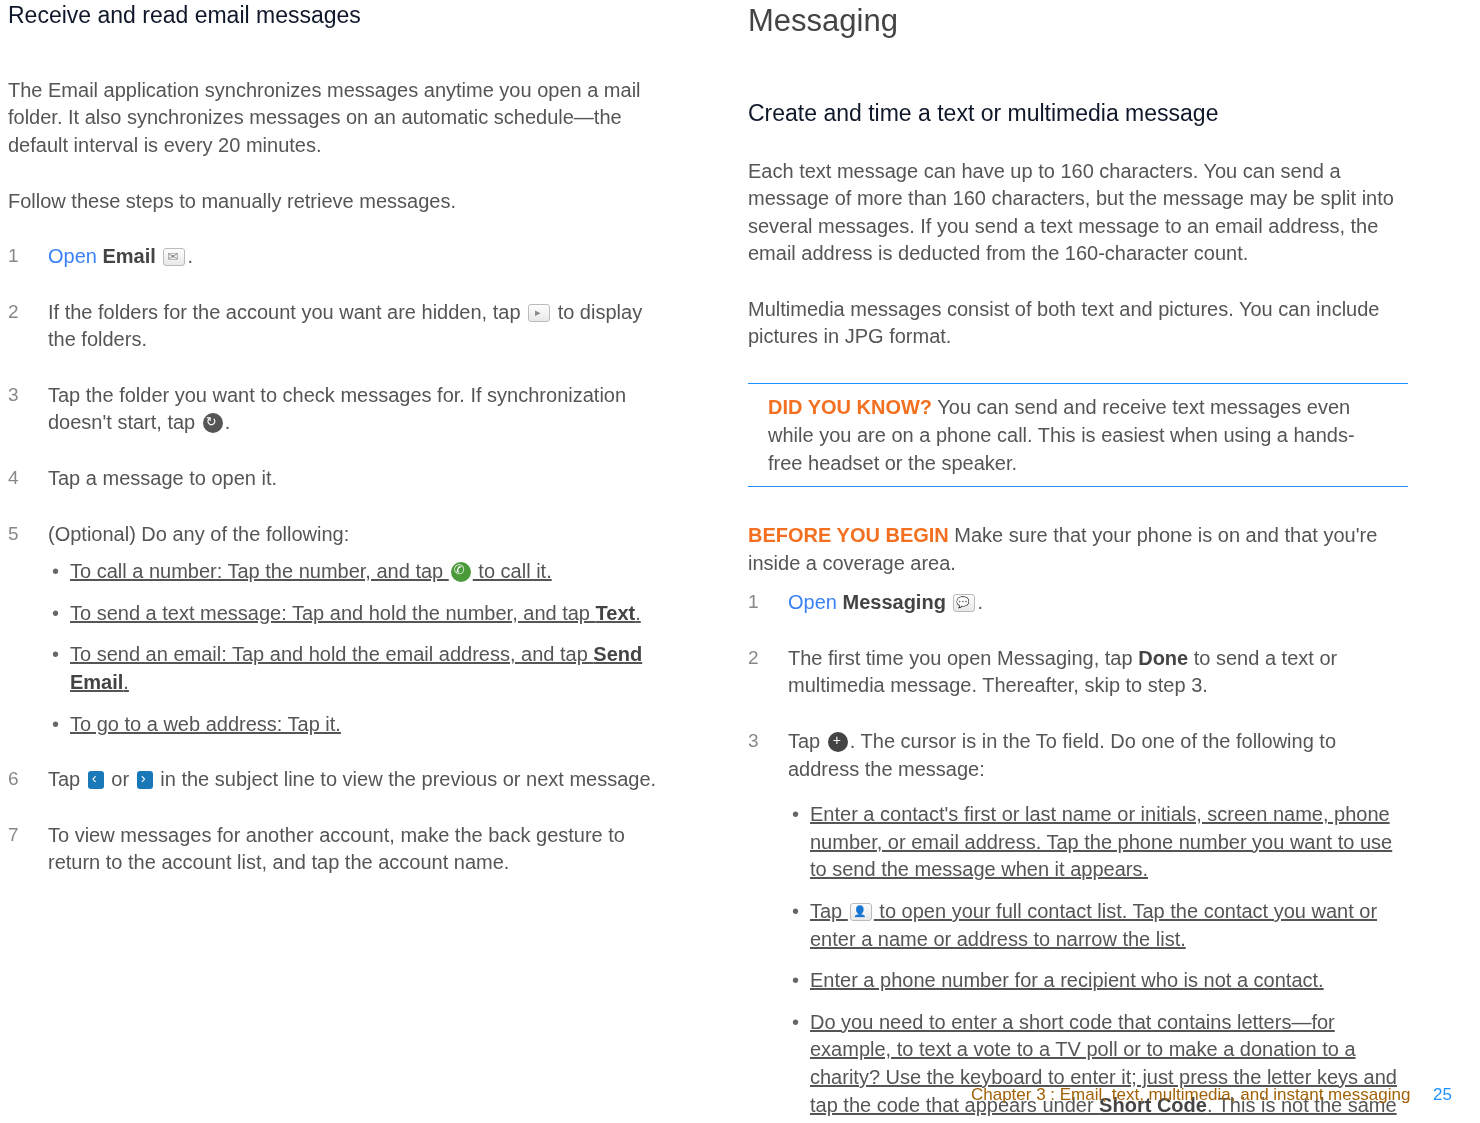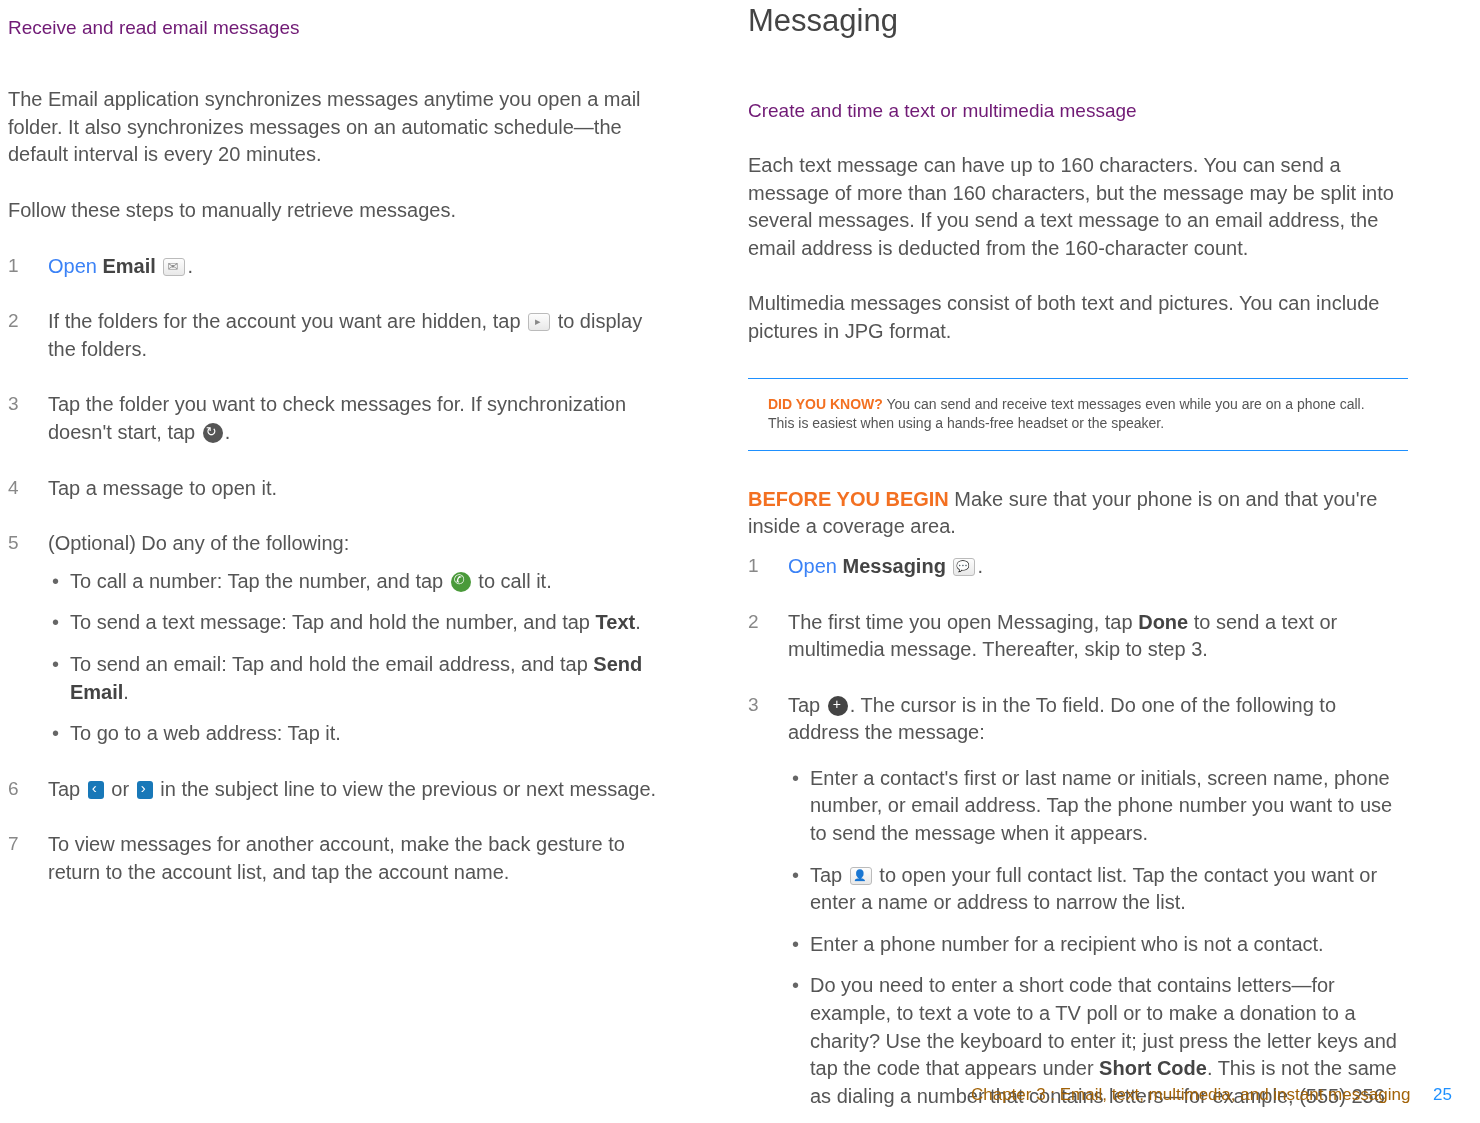--- a/index.html
+++ b/index.html
@@ -24,25 +24,24 @@
     font-size: 20px;
     line-height: 1.38;
   }
   h1.big {
     font-size: 31px;
     font-weight: 300;
     color: #444;
     margin-bottom: 55px;
   }
   h2.sec {
-    font-size: 19px;
+    font-size: 23px;
     font-weight: 300;
-    color: #701a75;
+    color: #0f172a;
     margin-bottom: 45px;
-    margin-top: 15px;
   }
   .para { margin-bottom: 28px; }
   ol.steps { list-style: none; counter-reset: step; }
   ol.steps > li {
     counter-increment: step;
     position: relative;
     padding-left: 40px;
     margin-bottom: 28px;
   }
   ol.steps > li::before {
@@ -51,21 +50,21 @@
     left: 0;
     top: 0;
     color: #888;
     font-size: 19px;
   }
   .blue { color: #3b82f6; }
   .orange { font-weight: 600; color: #F37021; }
   b, strong { font-weight: 600; color: #444; }
   .sub { margin-top: 28px; }
   ul.bul { list-style: none; margin-top: 10px;}
-  ul.bul > li { position: relative; padding-left: 22px; margin-bottom: 14px; }
+  ul.bul > li { position: relative; padding-left: 22px; margin-bottom: 14px; text-decoration: underline; }
   ul.bul > li::before {
     content: "•";
     position: absolute;
     left: 4px;
     top: 0;
     color: #666;
   }
   
   .ico {
     display: inline-block;
@@ -89,23 +88,23 @@
   .ico.arrR{ background:#1878b8; border:none; width:16px;}
   .ico.arrR::after{content:"›"; color:#fff; font-size:15px; position:absolute; left:4px; top:-3px;}
   .ico.msg::after{content:"💬"; font-size:11px; position:absolute; left:2px; top:0;}
   .ico.plus{border-radius:50%; width:20px;height:20px; vertical-align:-4px; background:#444; border:none;}
   .ico.plus::after{content:"+"; color:#fff; font-size:14px; position:absolute; left:5px; top:-1px;}
   .ico.contact::after{content:"👤"; font-size:11px; position:absolute; left:3px; top:0;}
   
   .notebox {
     border-top: 1.5px solid #1E90FF;
     border-bottom: 1.5px solid #1E90FF;
-    padding: 16px 20px;
+    padding: 9px 20px;
     margin: 32px 0 35px 0;
-    font-size: 14px;
+    font-size: 20px;
     line-height: 1.4;
   }
   .footer {
     position: absolute;
     bottom: 18px;
     right: 28px;
     font-size: 17px;
   }
   .footer .chap { color: #a16207; }
   .footer .pg { color: #1E90FF; margin-left: 18px; font-weight: 400; }

